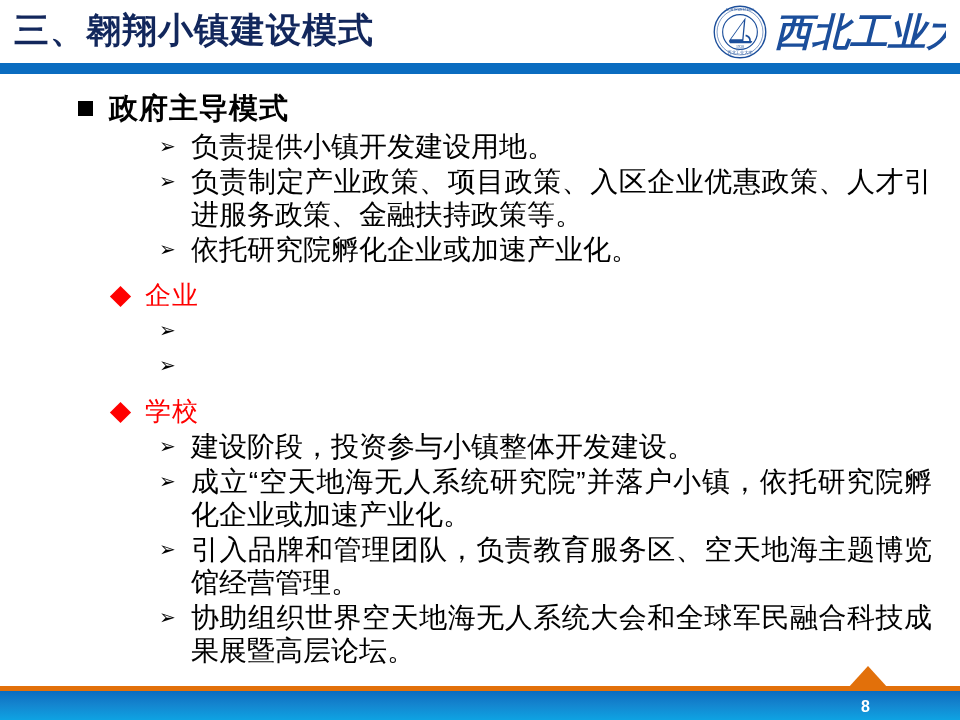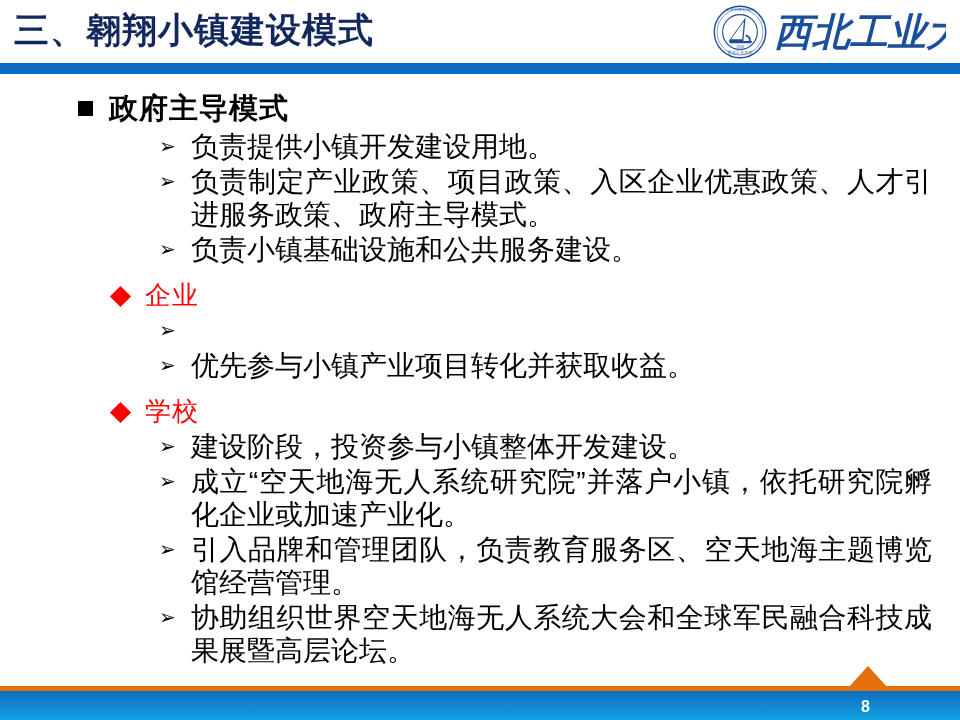--- a/index.html
+++ b/index.html
@@ -233,43 +233,42 @@
     </div>
 
     <div>
       <div class="lvl3-list">
         <div class="lvl3">
           <span class="arrow-bullet">➢</span>
           <span class="lvl3-text">负责提供小镇开发建设用地。</span>
         </div>
         <div class="lvl3">
           <span class="arrow-bullet">➢</span>
-          <span class="lvl3-text">负责制定产业政策、项目政策、入区企业优惠政策、人才引进服务政策、政府主导模式。</span>
-        </div>
-        <div class="lvl3">
-          <span class="arrow-bullet">➢</span>
-          <span class="lvl3-text">负责小镇基础设施和公共服务建设。</span>
+          <span class="lvl3-text">负责制定产业政策、项目政策、入区企业优惠政策、人才引进服务政策、金融扶持政策等。</span>
+        </div>
+        <div class="lvl3">
+          <span class="arrow-bullet">➢</span>
+          <span class="lvl3-text">依托研究院孵化企业或加速产业化。</span>
         </div>
       </div>
     </div>
 
     <div class="gap-after-group"></div>
 
     <div>
       <div class="lvl2">
         <span class="dia-bullet"></span>
         <span class="lvl2-text">企业</span>
       </div>
       <div class="lvl3-list">
         <div class="lvl3">
           <span class="arrow-bullet">➢</span>
         </div>
         <div class="lvl3">
           <span class="arrow-bullet">➢</span>
-          <span class="lvl3-text">优先参与小镇产业项目转化并获取收益。</span>
         </div>
       </div>
     </div>
 
     <div class="gap-after-group"></div>
 
     <div>
       <div class="lvl2">
         <span class="dia-bullet"></span>
         <span class="lvl2-text">学校</span>

